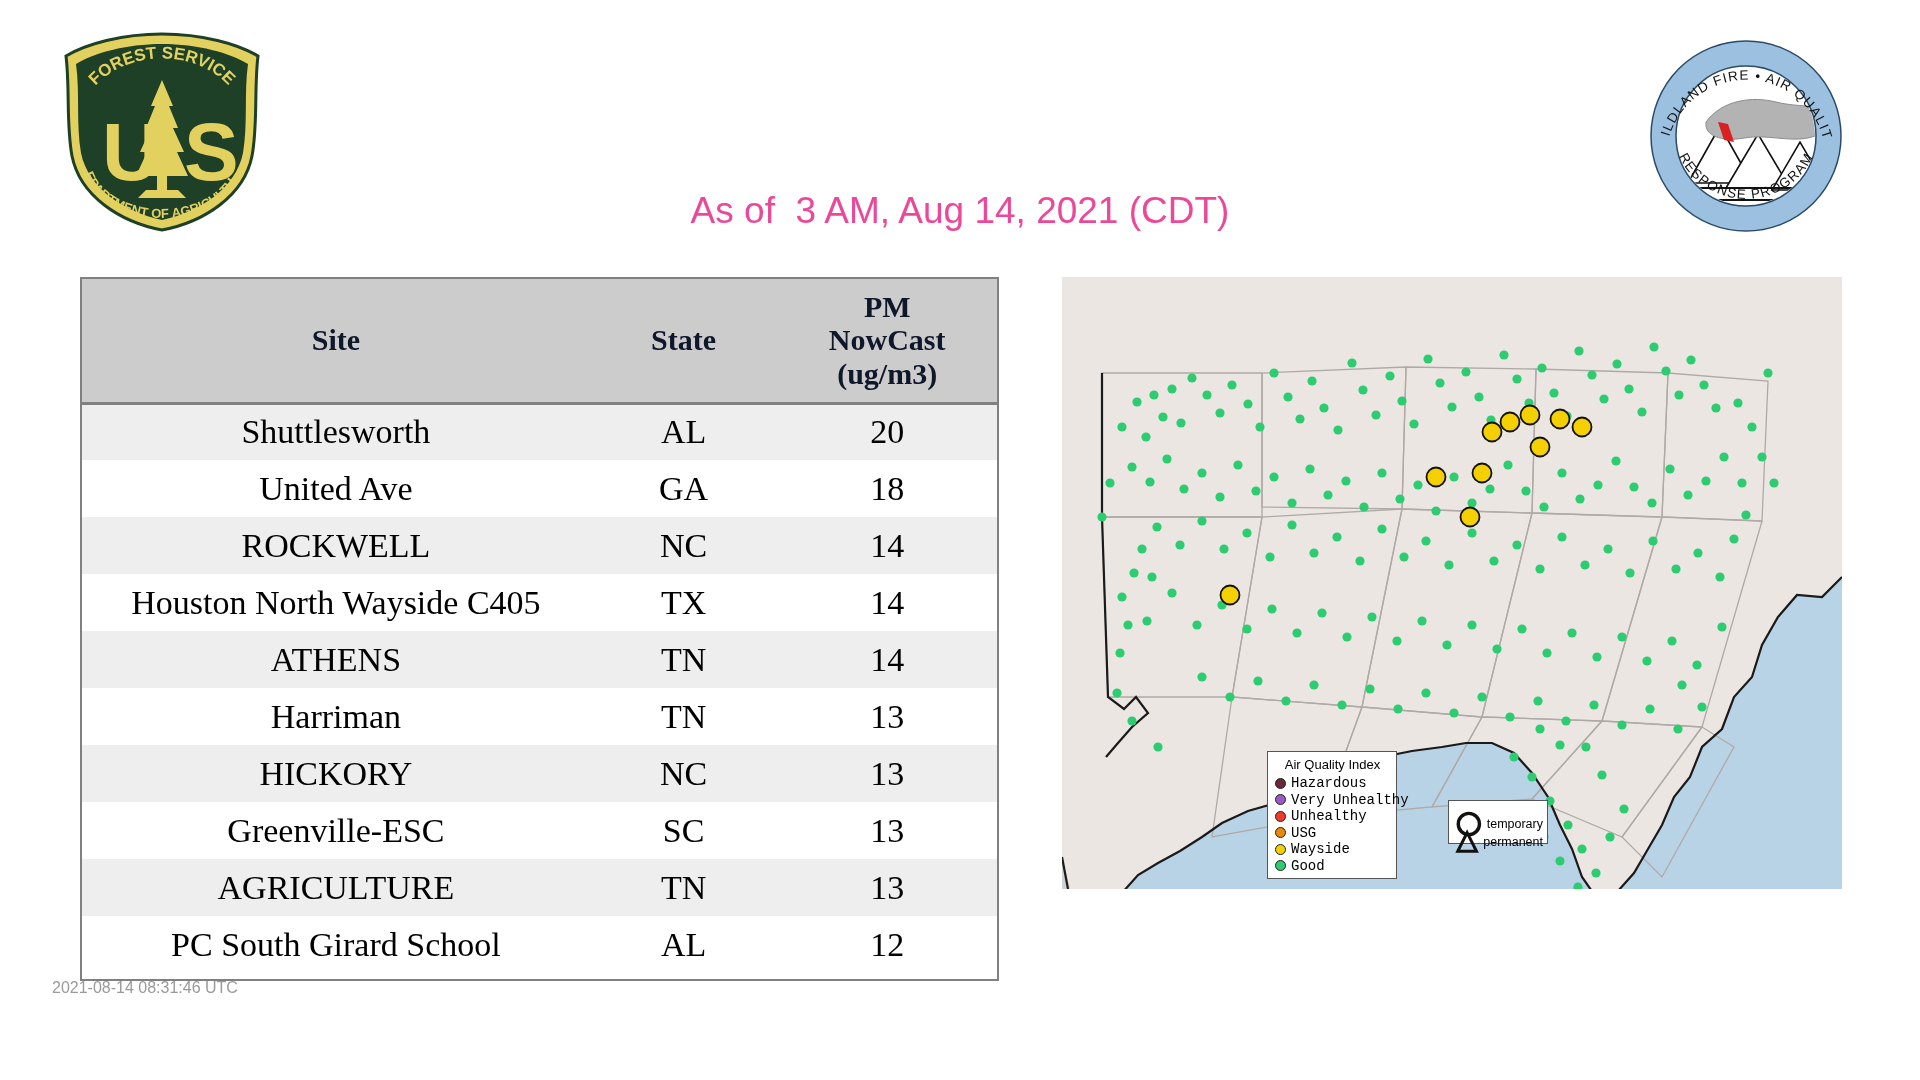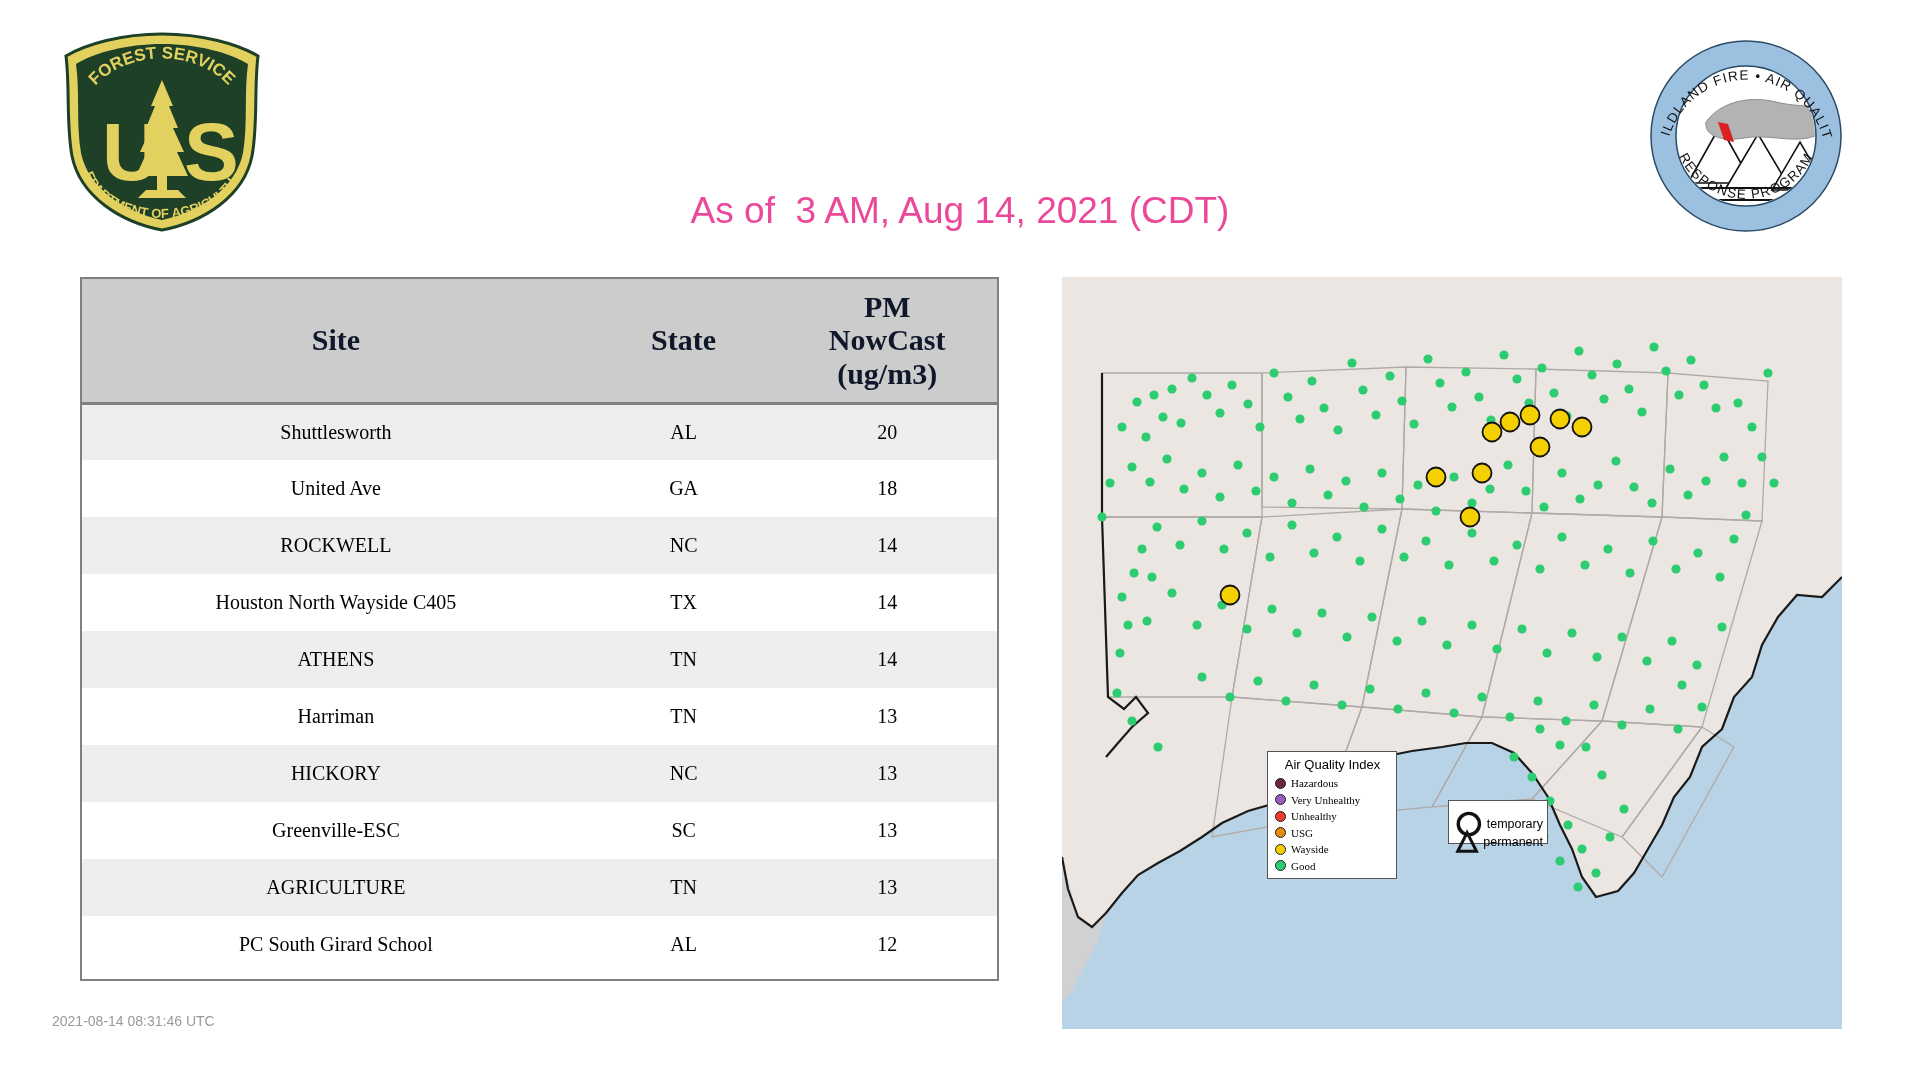--- a/index.html
+++ b/index.html
@@ -43,40 +43,40 @@
     background: #cccccc;
     font-family: "Liberation Serif", serif;
     font-weight: bold; font-size: 30px; color: #0f172a;
     text-align: center; vertical-align: middle;
     padding: 0; height: 124px;
     border-bottom: 3px solid #808080;
     line-height: 1.12;
   }
   table.aqi td {
     font-family: "Liberation Serif", serif;
-    font-weight: 400; font-size: 20px; color: #000;
+    font-weight: 400; font-size: 34px; color: #000;
     text-align: center; vertical-align: middle;
     height: 57px; padding: 0;
   }
   table.aqi tbody tr:nth-child(odd) td { background: #eeeeee; }
   table.aqi tbody tr:nth-child(even) td { background: #ffffff; }
   .col-site { width: 55.5%; }
   .col-state { width: 20.5%; }
   .col-val { width: 24%; }
 
   .timestamp {
-    position: absolute; left: 52px; top: 1013px;
+    position: absolute; left: 52px; top: 979px;
     font-family: "Liberation Sans", sans-serif;
-    font-size: 14px; color: #9a9a9a;
+    font-size: 16px; color: #9a9a9a;
   }
 
   
   .map-panel {
     position: absolute; left: 1062px; top: 277px;
-    width: 780px; height: 752px;
+    width: 780px; height: 612px;
     background: #b9d3e6;
     overflow: hidden;
   }
   .map-panel svg { display: block; width: 780px; height: 752px; }
 
   .legend-box {
     position: absolute; left: 1267px; top: 751px;
     width: 130px; height: 128px;
     background: #fff; border: 1px solid #555;
     padding: 5px 6px 4px 7px;
@@ -84,22 +84,22 @@
   .legend-title {
     font-family: "Liberation Sans", sans-serif;
     font-size: 13px; color: #000; text-align: center; margin-bottom: 3px;
   }
   .legend-row { display: flex; align-items: center; height: 16.5px; }
   .legend-dot {
     width: 11px; height: 11px; border-radius: 50%;
     border: 1px solid #222; margin-right: 5px; flex: none;
   }
   .legend-label {
-    font-family: Liberation Serif, serif;
-    font-size: 11px; color: #000; white-space: nowrap;
+    font-family: Liberation Mono, monospace;
+    font-size: 14px; color: #000; white-space: nowrap;
   }
 
   .symbol-box {
     position: absolute; left: 1448px; top: 800px;
     width: 100px; height: 44px;
     background: #fff; border: 1px solid #555;
     padding: 14px 4px 3px 5px;
   }
   .symbol-row { display: flex; align-items: center; height: 18px; }
   .symbol-label {

